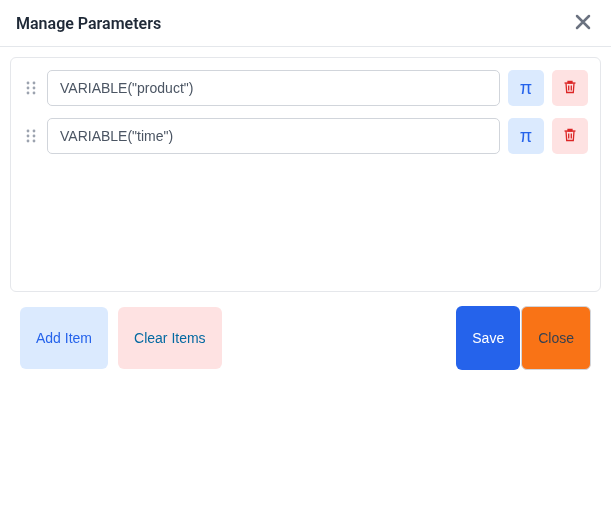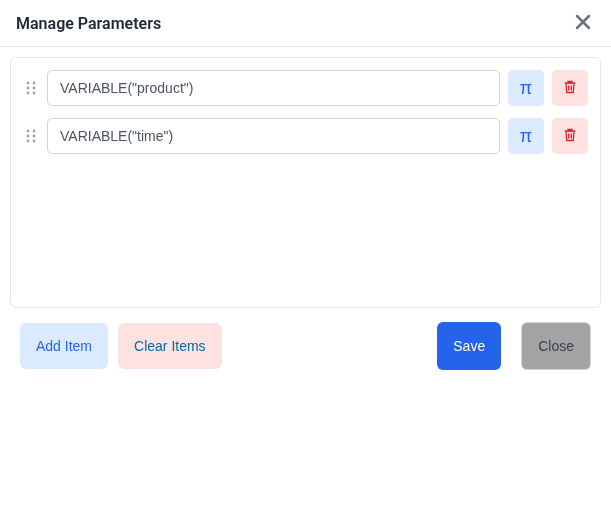--- a/index.html
+++ b/index.html
@@ -96,44 +96,44 @@
       justify-content: space-between;
       align-items: center;
       padding: 14px 10px 16px 10px;
     }
     .footer-left {
       display: flex;
       gap: 10px;
     }
     .footer-right {
       display: flex;
-      gap: 20px;
+      gap: 1px;
     }
     .btn {
-      padding: 15px 16px;
+      padding: 23px 16px;
       border-radius: 6px;
       font-size: 14px;
       font-weight: 500;
       cursor: pointer;
       border: none;
     }
     .btn-add {
       background: #dbeafe;
       color: #2563eb;
     }
     .btn-clear {
       background: #fee2e2;
       color: #0369a1;
     }
     .btn-save {
       background: #2563eb;
       color: #fff;
     }
     .btn-close {
-      background: #a3a3a3;
+      background: #f97316;
       color: #374151;
       border: 1px solid #d1d5db;
     }
     .pi-glyph {
       font-size: 18px;
       font-weight: 500;
     }
   </style>
 </head>
 <body>

